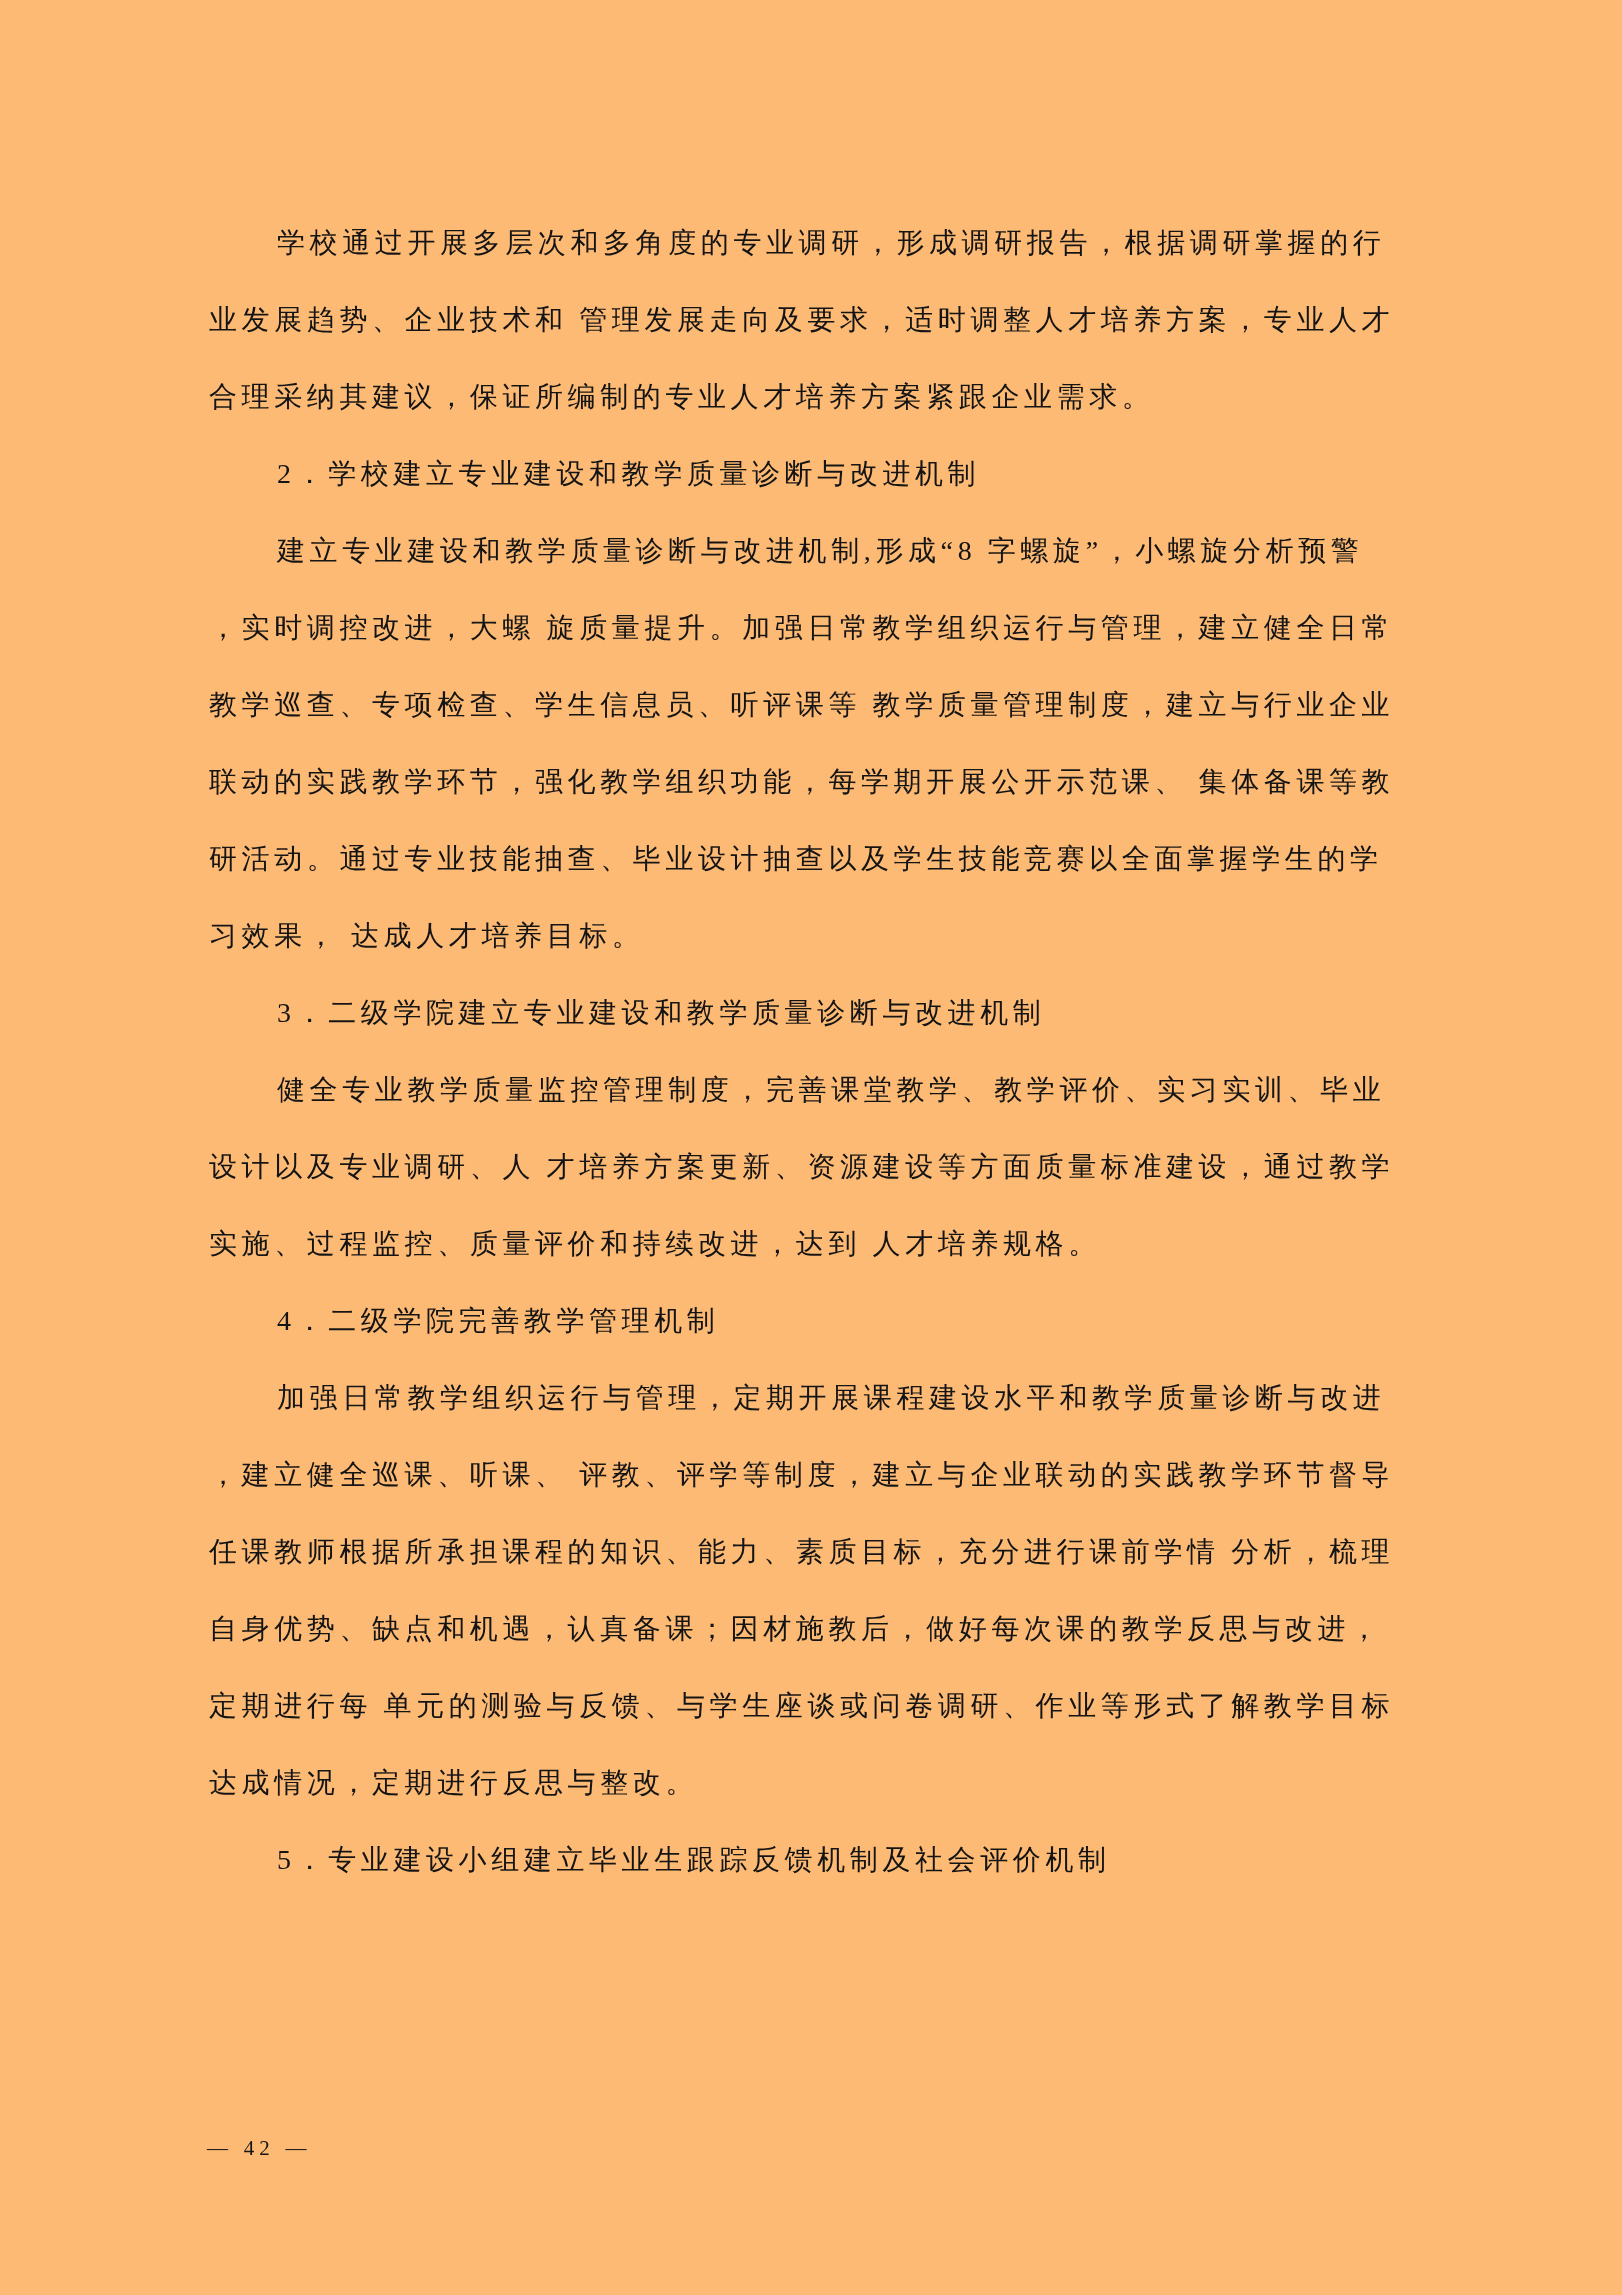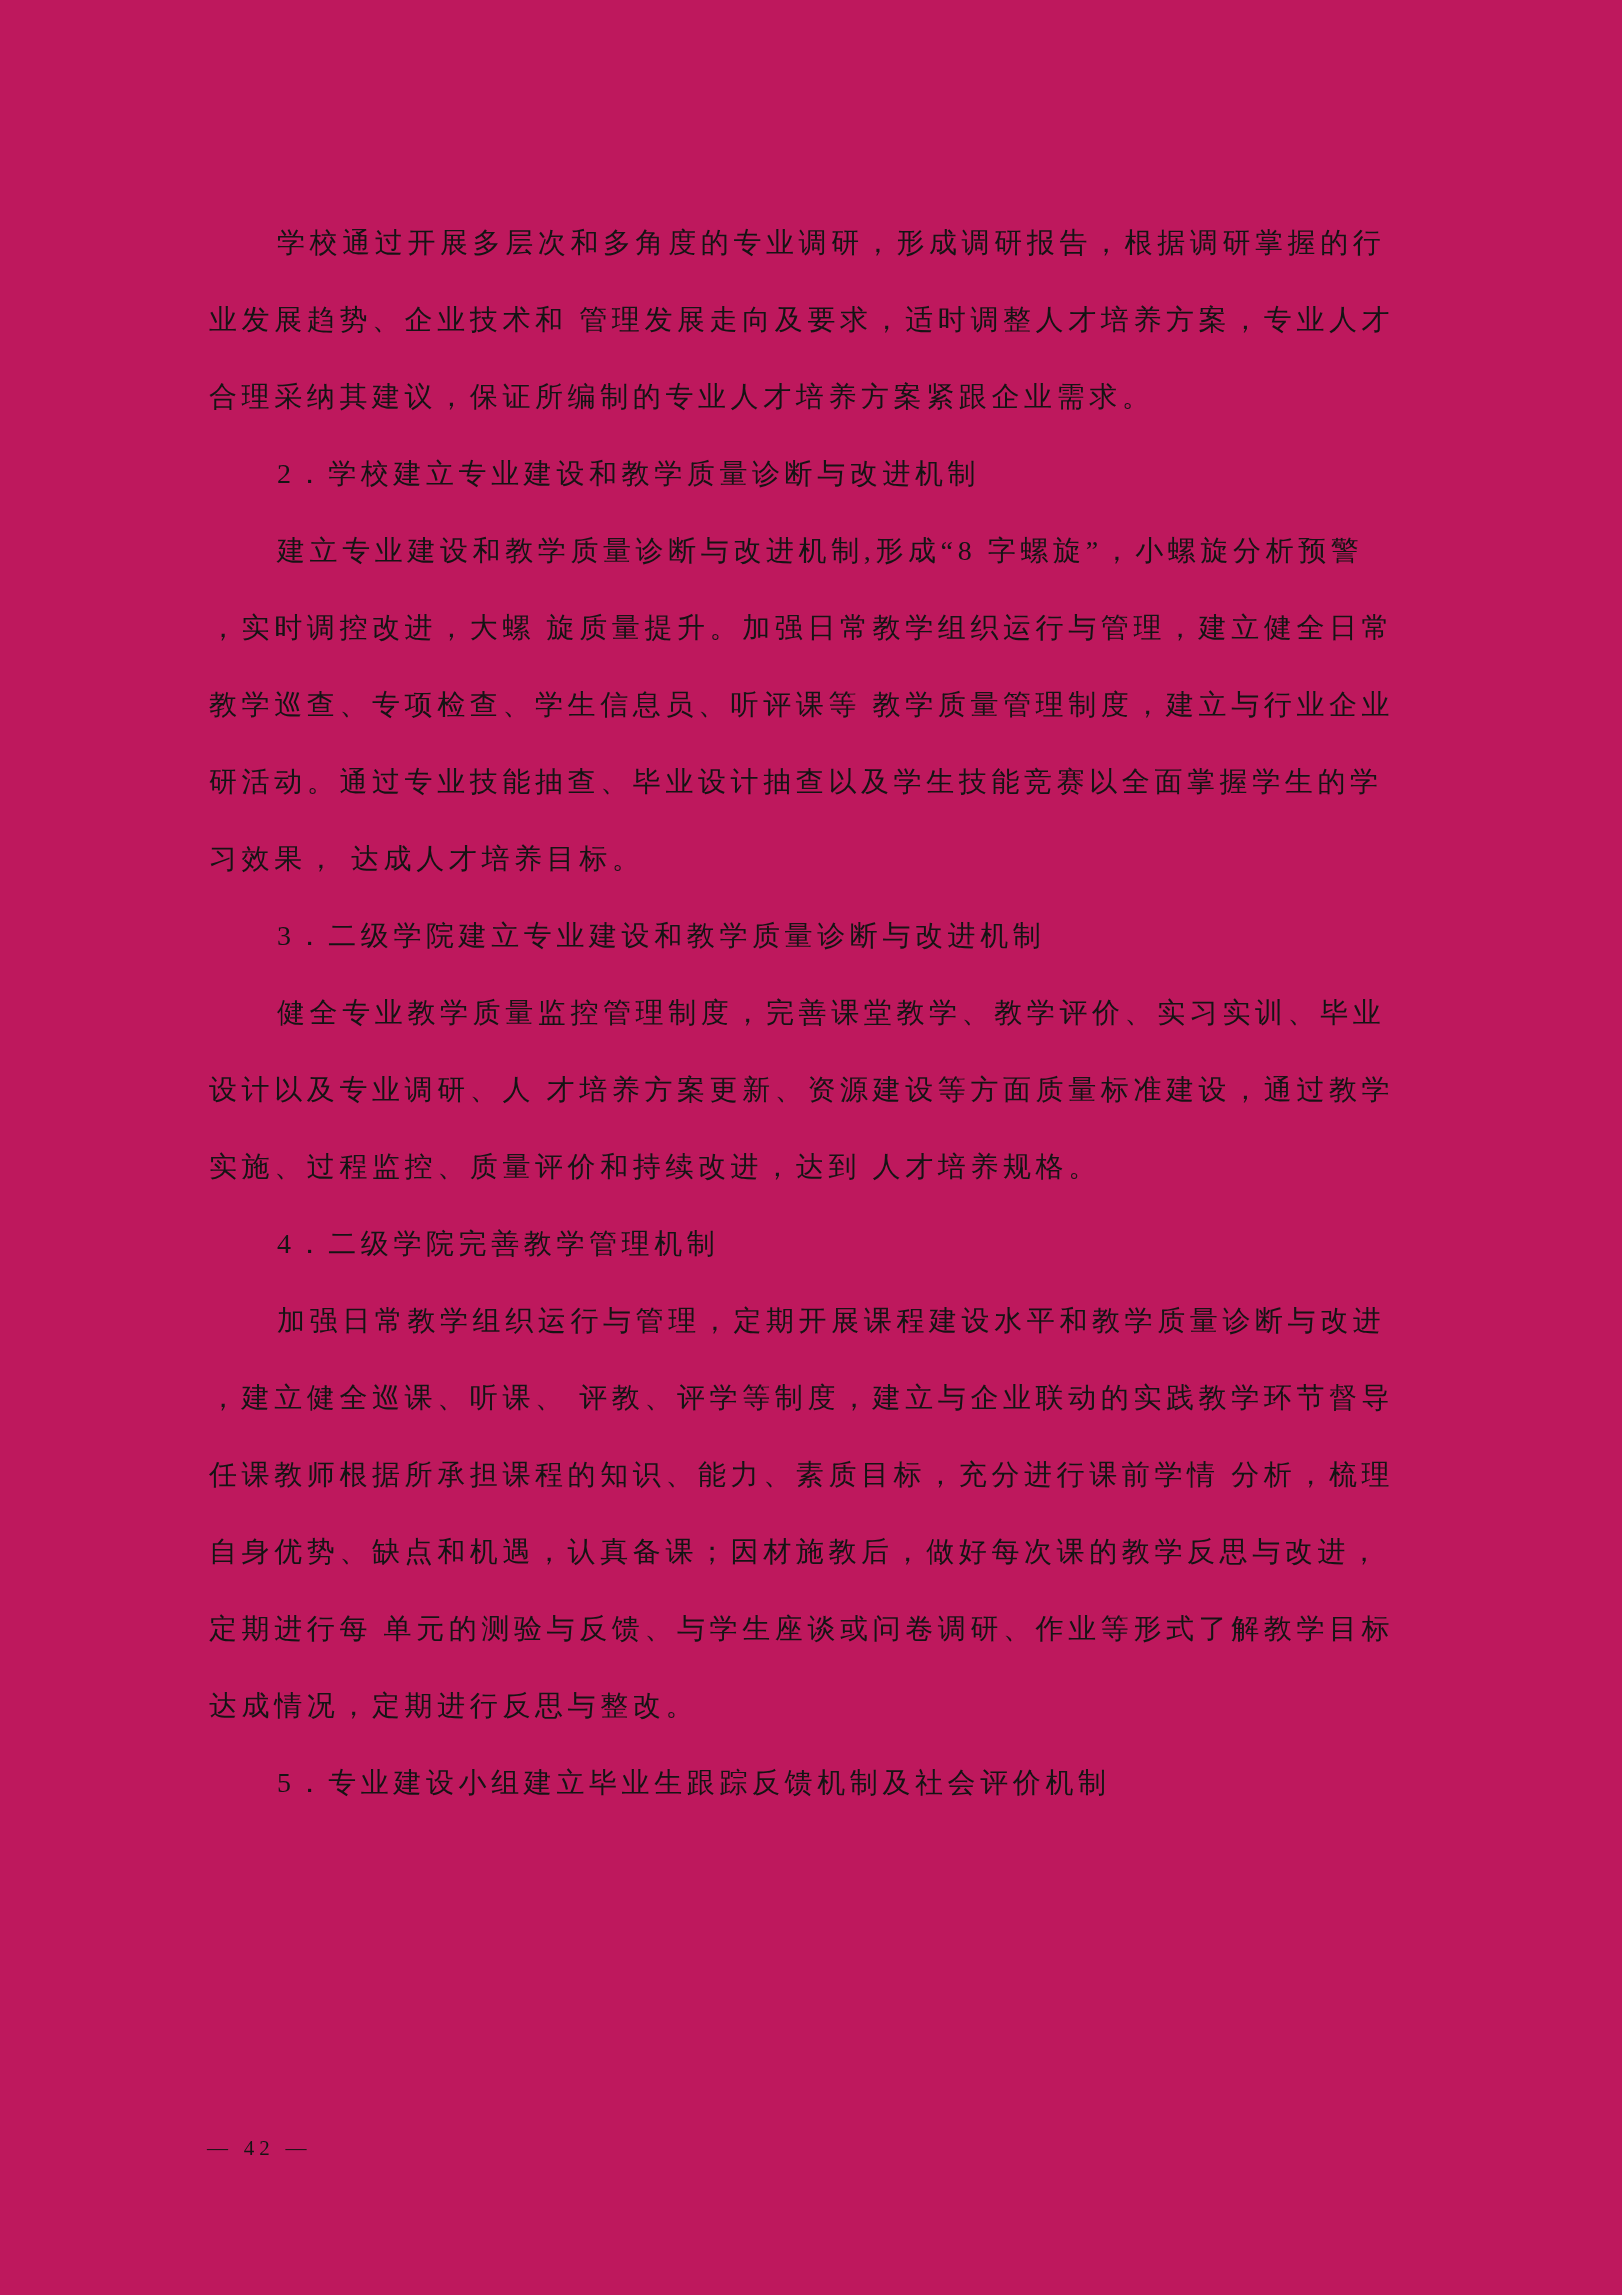--- a/index.html
+++ b/index.html
@@ -10,21 +10,21 @@
     width: 1623px;
     height: 2295px;
     position: relative;
     background: #ffffff;
     font-family: "Liberation Serif", "DejaVu Serif", serif;
     color: #141414;
   }
   .page {
     position: absolute;
     inset: 0;
-    background: #be185d;
+    background: #fdba74;
     overflow: hidden;
   }
   .content {
     position: absolute;
     left: 209px;
     top: 204px;
     width: 1230px;
     font-size: 28px;
     line-height: 77px;
     letter-spacing: 4.6px;
@@ -56,20 +56,21 @@
         <div class="line">业发展趋势、企业技术和 管理发展走向及要求，适时调整人才培养方案，专业人才</div>
         <div class="line">合理采纳其建议，保证所编制的专业人才培养方案紧跟企业需求。</div>
       </div>
       <div class="para">
         <div class="line indent">2．学校建立专业建设和教学质量诊断与改进机制</div>
       </div>
       <div class="para">
         <div class="line indent">建立专业建设和教学质量诊断与改进机制,形成“8 字螺旋”，小螺旋分析预警</div>
         <div class="line">，实时调控改进，大螺 旋质量提升。加强日常教学组织运行与管理，建立健全日常</div>
         <div class="line">教学巡查、专项检查、学生信息员、听评课等 教学质量管理制度，建立与行业企业</div>
+        <div class="line">联动的实践教学环节，强化教学组织功能，每学期开展公开示范课、 集体备课等教</div>
         <div class="line">研活动。通过专业技能抽查、毕业设计抽查以及学生技能竞赛以全面掌握学生的学</div>
         <div class="line">习效果， 达成人才培养目标。</div>
       </div>
       <div class="para">
         <div class="line indent">3．二级学院建立专业建设和教学质量诊断与改进机制</div>
       </div>
       <div class="para">
         <div class="line indent">健全专业教学质量监控管理制度，完善课堂教学、教学评价、实习实训、毕业</div>
         <div class="line">设计以及专业调研、人 才培养方案更新、资源建设等方面质量标准建设，通过教学</div>
         <div class="line">实施、过程监控、质量评价和持续改进，达到 人才培养规格。</div>

